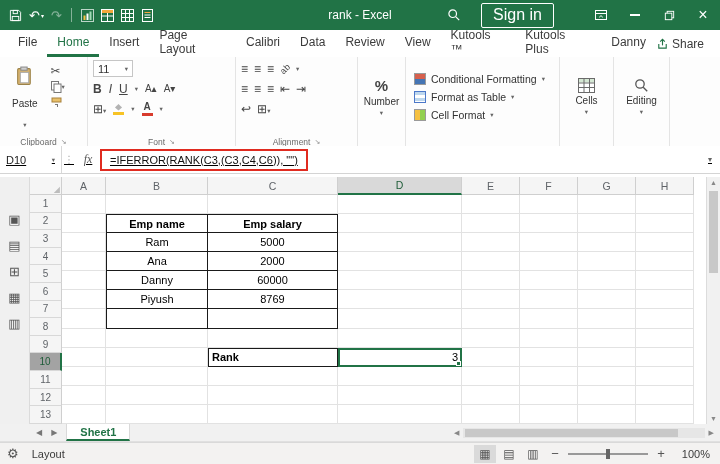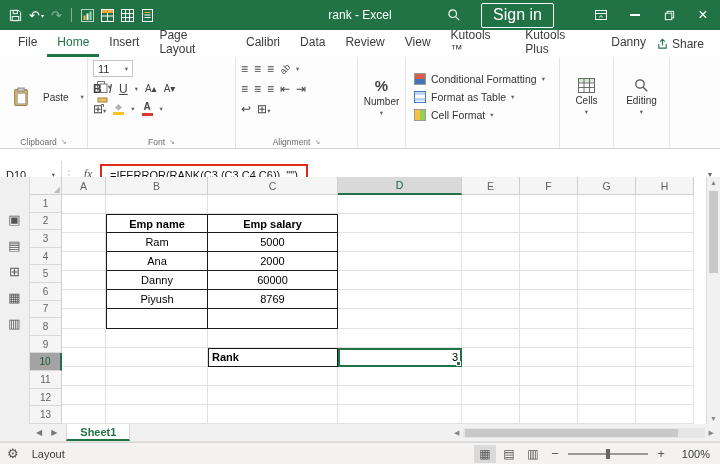--- a/index.html
+++ b/index.html
@@ -26,21 +26,21 @@
   .rtab { display:flex; align-items:center; padding:0 10px; font-size:12px; color:#3b3b3b; border-bottom:3px solid transparent; }
   .rtab.active { color:#217346; border-bottom-color:#217346; }
   .share { margin-left:auto; display:flex; align-items:center; gap:3px; padding-right:16px; font-size:12px; color:#3b3b3b; }
 
   
   .ribbon { position:absolute; top:57px; left:0; width:720px; height:92px; background:#FDFDFD; border-bottom:1px solid #D4D4D4; display:flex; }
   .rgroup { position:relative; border-right:1px solid #E4E4E4; height:100%; padding:3px 5px 14px 5px; }
   .glabel { position:absolute; bottom:1px; left:0; width:100%; display:flex; align-items:center; justify-content:center; gap:4px; font-size:8.5px; color:#696969; }
   .dlg { font-size:7px; color:#8a8a8a; }
   .gcontent { display:flex; height:100%; }
-  .paste-btn { display:flex; align-items:center; justify-content:center; gap:12px; font-size:10px; color:#333; padding:1px 7px; }
+  .paste-btn { display:flex; flex-direction:column; align-items:center; justify-content:center; gap:12px; font-size:10px; color:#333; padding:1px 7px; }
   .clip-col { display:flex; flex-direction:column; gap:4px; padding:5px 2px 0 6px; }
   .sicon { display:inline-flex; align-items:center; font-size:12px; color:#444; line-height:1; }
   .rowstack { display:flex; flex-direction:column; gap:3px; width:100%; }
   .selbox { display:flex; align-items:center; justify-content:space-between; border:1px solid #C6C6C6; background:#fff; height:17px; padding:0 4px; font-size:11px; color:#333; }
   .fontrow { display:flex; gap:7px; align-items:center; height:17px; font-size:12px; color:#444; }
   .b { font-weight:bold; } .i { font-style:italic; } .u { text-decoration:underline; }
   .color-ic { display:inline-flex; flex-direction:column; align-items:center; line-height:1; }
   .color-ic .glyph { font-size:10px; color:#444; }
   .color-ic .bar { width:11px; height:3px; margin-top:1px; }
   .al-row { display:flex; gap:6px; align-items:center; height:17px; font-size:12px; color:#444; }
@@ -48,21 +48,21 @@
   .collapsed { display:flex; flex-direction:column; align-items:center; justify-content:center; gap:2px; height:100%; font-size:10px; color:#333; padding:0 4px; }
   .collapsed .big { font-size:15px; font-weight:bold; color:#444; }
   .styles-col { display:flex; flex-direction:column; justify-content:center; gap:6px; height:100%; padding-left:3px; }
   .style-item { display:flex; align-items:center; gap:5px; font-size:10.5px; color:#333; }
   .cf-ic { width:12px; height:12px; border:1px solid #9a9a9a; background:linear-gradient(180deg,#D6604D 0 45%,#4575B4 55% 100%); }
   .ft-ic { width:12px; height:12px; border:1px solid #4C78C9; background:repeating-linear-gradient(180deg,#BDD7EE 0 3px,#fff 3px 6px); }
   .cs-ic { width:12px; height:12px; border:1px solid #9a9a9a; background:linear-gradient(90deg,#F6C142 0 50%,#92D050 50% 100%); }
   .chev { font-size:6.5px; color:#666; }
 
   
-  .formulabar { position:absolute; top:161px; left:0; width:720px; height:28px; background:#fff; border-bottom:1px solid #D4D4D4; display:flex; align-items:stretch; }
+  .formulabar { position:absolute; top:146px; left:0; width:720px; height:28px; background:#fff; border-bottom:1px solid #D4D4D4; display:flex; align-items:stretch;text-decoration:underline; }
   .namebox { width:62px; border-right:1px solid #D8D8D8; display:flex; align-items:center; justify-content:space-between; padding:0 6px; font-size:11px; color:#222; }
   .fbsep { width:14px; display:flex; align-items:center; justify-content:center; color:#aaa; font-size:10px; }
   .fx { width:24px; display:flex; align-items:center; justify-content:center; font-family:"Liberation Serif",serif; font-style:italic; font-size:12px; color:#5a5a5a; }
   .fml-area { flex:1; display:flex; align-items:center; }
   .red-box { display:flex; align-items:center; height:22px; border:2px solid #E02B20; padding:0 8px; font-size:11px; color:#111; white-space:pre; }
   .fb-chev { width:20px; display:flex; align-items:center; justify-content:center; color:#666; font-size:8px; }
 
   
   .gridarea { position:absolute; top:177px; left:0; width:720px; height:247px; background:#fff; }
   .pane-strip { position:absolute; left:0; top:0; width:30px; height:100%; background:#F0F0F0; border-right:1px solid #DBDBDB; display:flex; flex-direction:column; align-items:center; padding-top:36px; gap:13px; }

